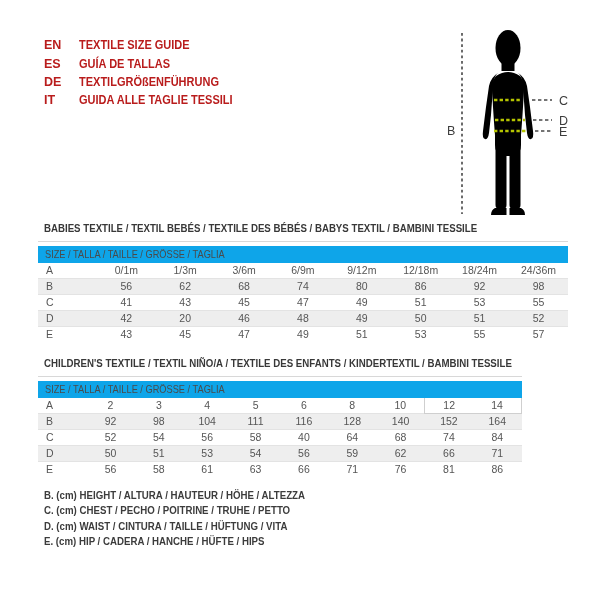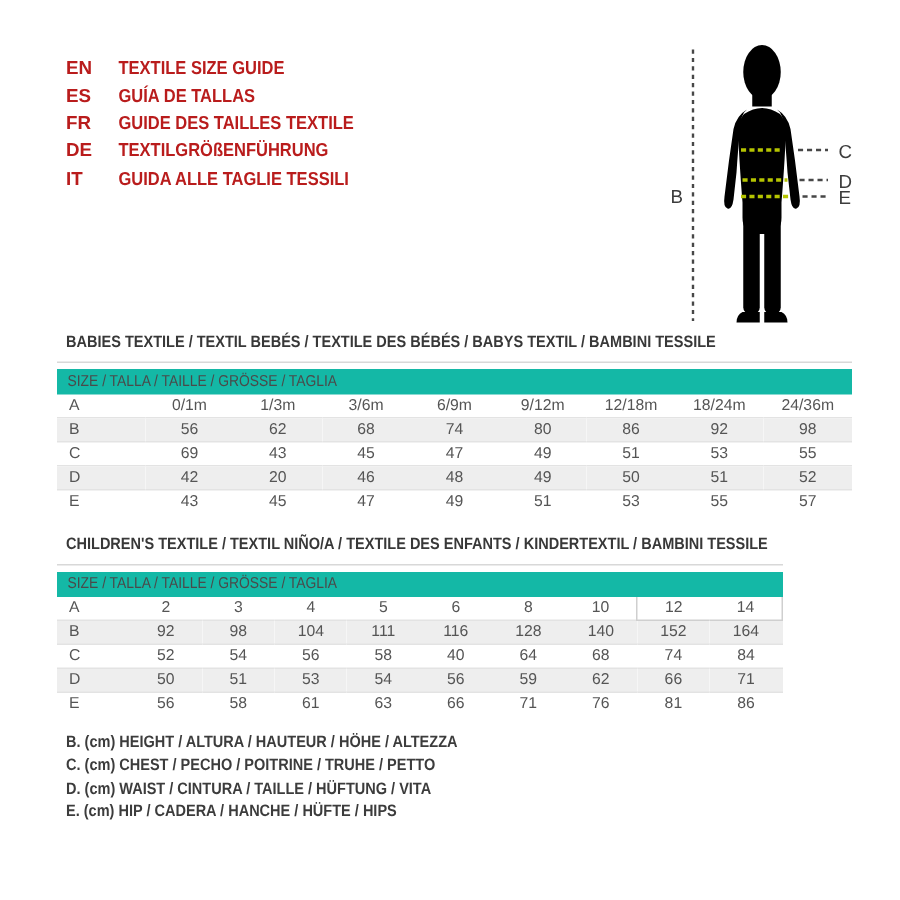--- a/index.html
+++ b/index.html
@@ -30,21 +30,21 @@
   .title-babies { left:44px; top:222px; }
   .title-children { left:44px; top:357px; }
   .tbl-wrap { position:absolute; }
   .babies-wrap { left:38px; top:241px; width:530px; }
   .children-wrap { left:38px; top:376px; width:484px; }
   .topline { height:1px; background:#d8d8d8; margin-bottom:4px; }
   table.t { border-collapse:collapse; table-layout:fixed; width:100%; }
   .t td { height:15px; padding:0; font-size:10.5px; color:#555555; text-align:center;
           vertical-align:middle; line-height:1; overflow:hidden; }
   .t td.lbl { text-align:left; padding-left:8px; width:28px; }
-  tr.band td { background:#14b8a6; text-align:left; padding-left:7px; height:17px; color:#4a4a4a; }
+  tr.band td { background:#0ea5e9; text-align:left; padding-left:7px; height:17px; color:#4a4a4a; }
   tr.stripe td { background:#eeeeee; }
   tr.rb td { border-top:1px solid #e3e3e3; }
   td.hl-l { border-left:1px solid #cfcfcf; border-bottom:1px solid #cfcfcf; }
   td.hl-r { border-right:1px solid #cfcfcf; border-bottom:1px solid #cfcfcf; }
 
   
   .legend { position:absolute; left:44px; top:489px; color:#3c3c3c; }
   .legend-item { height:15.4px; font-size:11px; font-weight:700; }
 </style>
 </head>
@@ -53,24 +53,20 @@
 <div>
 
   <div class="langs">
     <div class="lang-row">
       <span class="lang-code">EN</span>
       <span class="lang-label"><span class="cond">TEXTILE SIZE GUIDE</span></span>
     </div>
     <div class="lang-row">
       <span class="lang-code">ES</span>
       <span class="lang-label"><span class="cond">GUÍA DE TALLAS</span></span>
-    </div>
-    <div class="lang-row">
-      <span class="lang-code">FR</span>
-      <span class="lang-label"><span class="cond">GUIDE DES TAILLES TEXTILE</span></span>
     </div>
     <div class="lang-row">
       <span class="lang-code">DE</span>
       <span class="lang-label"><span class="cond">TEXTILGRÖßENFÜHRUNG</span></span>
     </div>
     <div class="lang-row">
       <span class="lang-code">IT</span>
       <span class="lang-label"><span class="cond">GUIDA ALLE TAGLIE TESSILI</span></span>
     </div>
   </div>
@@ -135,21 +131,21 @@
         <td>62</td>
         <td>68</td>
         <td>74</td>
         <td>80</td>
         <td>86</td>
         <td>92</td>
         <td>98</td>
       </tr>
       <tr class="rb">
         <td class="lbl">C</td>
-        <td>69</td>
+        <td>41</td>
         <td>43</td>
         <td>45</td>
         <td>47</td>
         <td>49</td>
         <td>51</td>
         <td>53</td>
         <td>55</td>
       </tr>
       <tr class="stripe rb">
         <td class="lbl">D</td>

